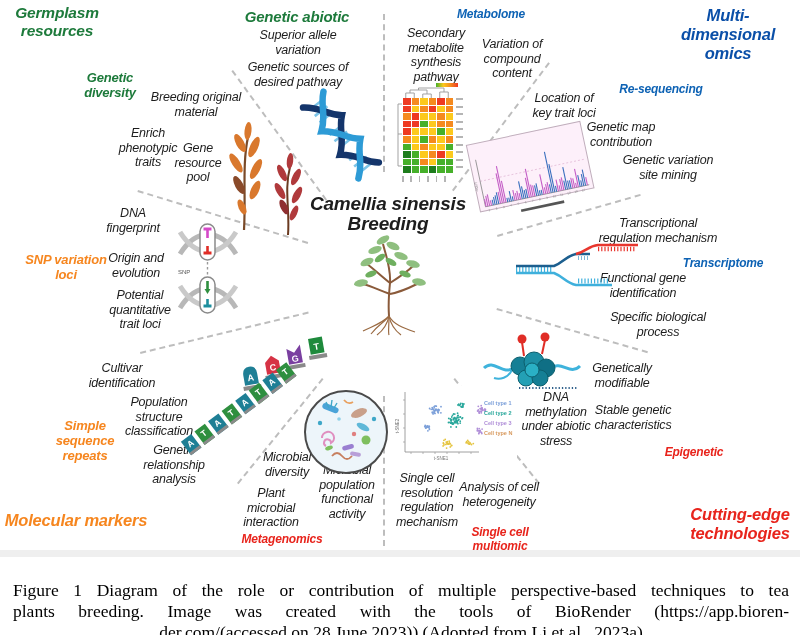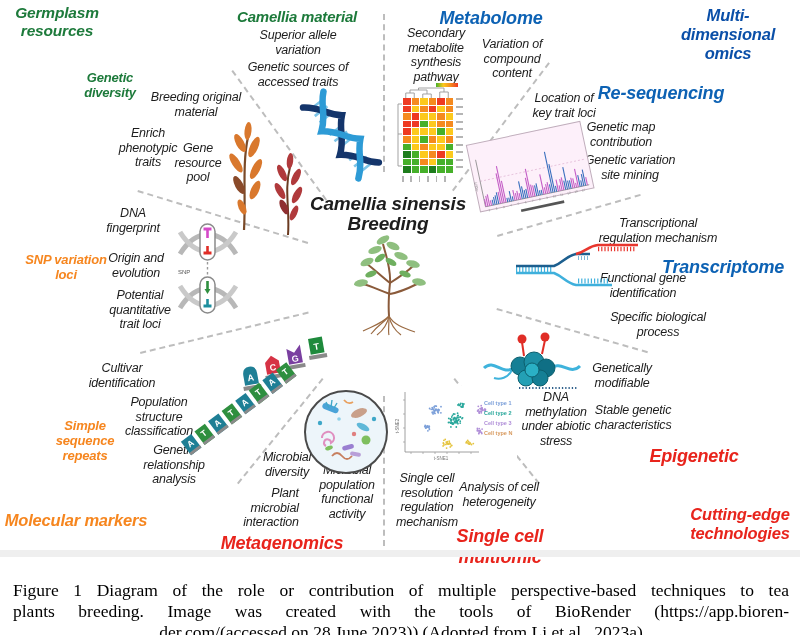--- a/index.html
+++ b/index.html
@@ -5,21 +5,21 @@
   html,body{margin:0;padding:0;background:#fff;}
   #root{position:relative;width:800px;height:635px;background:#fff;overflow:hidden;
         font-family:"Liberation Sans",sans-serif;}
   
   .lbl{position:absolute;transform:translateX(-50%);text-align:center;font-style:italic;
        white-space:pre-line;color:var(--text);font-size:12.5px;line-height:1.16;
        letter-spacing:-0.2px;}
   .b{font-weight:bold;}
   .c-green{color:var(--green);} .c-blue{color:var(--blue);} .c-navy{color:var(--navy);}
   .c-orange{color:var(--orange);} .c-red{color:var(--red);}
-  .f13{font-size:13px;} .f14{font-size:18px;} .f15{font-size:15px;}
+  .f13{font-size:13px;} .f14{font-size:12px;} .f15{font-size:15px;}
   .f155{font-size:15.5px;} .f16{font-size:16.5px;} .f19{font-size:19px;line-height:1.05;}
   
   .dash{position:absolute;border-top:2px dashed var(--dashc);transform-origin:0 0;height:0;}
   
   .icon{position:absolute;}
   
   .hm-grid{display:grid;grid-template-columns:repeat(6,7.5px);grid-auto-rows:6.6px;gap:1px;}
   .hm-cell{width:7.5px;height:6.6px;}
   .hm-rowlabels{position:absolute;left:56px;top:14px;display:flex;flex-direction:column;gap:5.6px;}
   .hm-rowlabels div{width:7px;height:2px;background:#b5b5b5;}
@@ -64,44 +64,44 @@
 diversity</div>
   <div class="lbl" style="left:196px;top:90px;">Breeding original
 material</div>
   <div class="lbl" style="left:148px;top:126px;">Enrich
 phenotypic
 traits</div>
   <div class="lbl" style="left:198px;top:141px;">Gene
 resource
 pool</div>
 
-  <div class="lbl b c-green f15" style="left:297px;top:8px;">Camellia material</div>
+  <div class="lbl b c-green f15" style="left:297px;top:8px;">Genetic abiotic</div>
   <div class="lbl" style="left:298px;top:28px;">Superior allele
 variation</div>
   <div class="lbl" style="left:298px;top:60px;">Genetic sources of
-accessed traits</div>
+desired pathway</div>
 
   <div class="lbl b c-blue f14" style="left:491px;top:8px;">Metabolome</div>
   <div class="lbl" style="left:436px;top:26px;">Secondary
 metabolite
 synthesis
 pathway</div>
   <div class="lbl" style="left:512px;top:37px;">Variation of
 compound
 content</div>
 
   <div class="lbl b c-navy f16" style="left:728px;top:6px;">Multi-dimensional
 omics</div>
 
   <div class="lbl b c-blue f14" style="left:661px;top:83px;">Re-sequencing</div>
   <div class="lbl" style="left:564px;top:91px;">Location of
 key trait loci</div>
   <div class="lbl" style="left:621px;top:120px;">Genetic map
 contribution</div>
-  <div class="lbl" style="left:630px;top:153px;">Genetic variation
+  <div class="lbl" style="left:668px;top:153px;">Genetic variation
 site mining</div>
 
   <div class="lbl" style="left:658px;top:216px;">Transcriptional
 regulation mechanism</div>
   <div class="lbl b c-blue f14" style="left:723px;top:257px;">Transcriptome</div>
   <div class="lbl" style="left:643px;top:271px;">Functional gene
 identification</div>
   <div class="lbl" style="left:658px;top:310px;">Specific biological
 process</div>
 
@@ -126,21 +126,21 @@
 heterogeneity</div>
   <div class="lbl b c-red f14" style="left:500px;top:526px;">Single cell
 multiomic</div>
 
   <div class="lbl" style="left:287px;top:450px;">Microbial
 diversity</div>
   <div class="lbl" style="left:347px;top:463px;">Microbial
 population
 functional
 activity</div>
-  <div class="lbl" style="left:271px;top:486px;text-align:right;">Plant
+  <div class="lbl" style="left:271px;top:486px;">Plant
 microbial
 interaction</div>
   <div class="lbl b c-red f14" style="left:282px;top:533px;">Metagenomics</div>
 
   <div class="lbl" style="left:133px;top:206px;">DNA
 fingerprint</div>
   <div class="lbl b c-orange f13" style="left:66px;top:252px;">SNP variation
 loci</div>
   <div class="lbl" style="left:136px;top:251px;">Origin and
 evolution</div>

